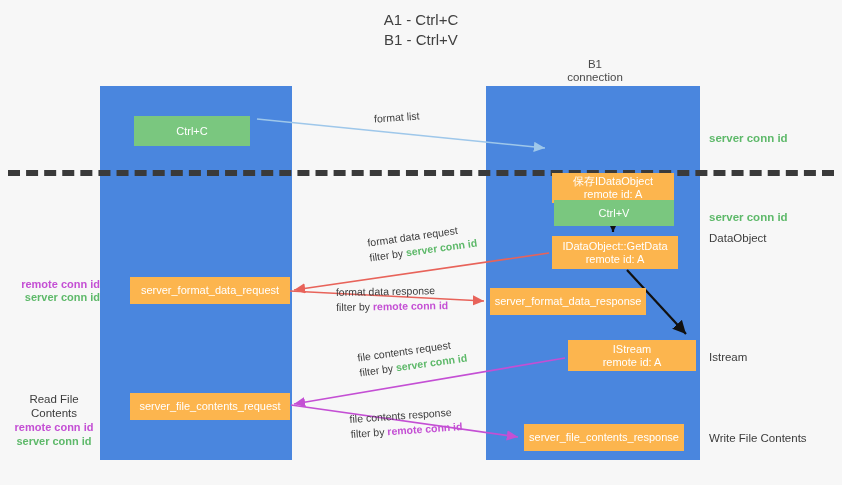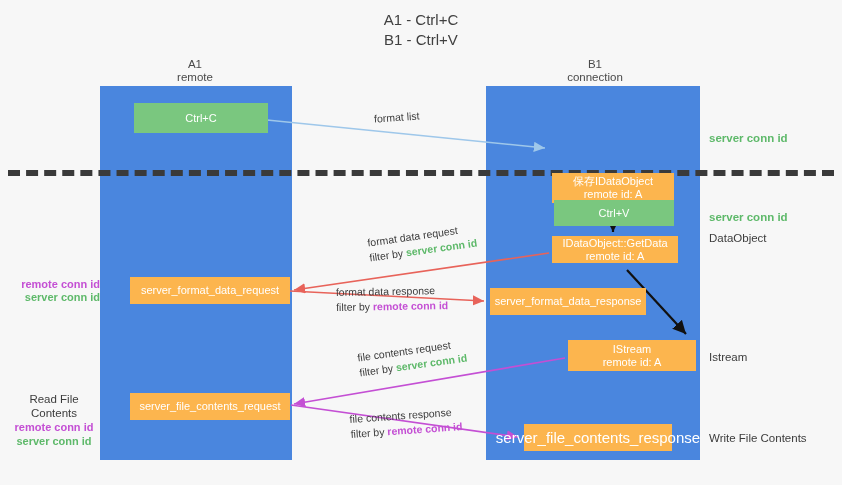--- a/index.html
+++ b/index.html
@@ -65,29 +65,29 @@
     justify-content: center;
     text-align: center;
     color: #ffffff;
     font-size: 11px;
     line-height: 13px;
     white-space: pre-line;
   }
   .node.green { background: #7ac77f; }
   .node.orange { background: #fcb54e; }
 
-  #node-ctrlc  { left: 134px; top: 103px; width: 134px; height: 30px; }
+  #node-ctrlc  { left: 134px; top: 116px; width: 116px; height: 30px; }
   #node-idataobject { left: 552px; top: 126px; width: 122px; height: 30px; margin-top: 47px; }
   #node-ctrlv  { left: 554px; top: 181px; width: 120px; height: 26px; margin-top: 19px; }
-  #node-getdata { left: 552px; top: 236px; width: 126px; height: 27px; }
+  #node-getdata { left: 552px; top: 236px; width: 126px; height: 33px; }
   #node-fmt-req { left: 130px; top: 277px; width: 160px; height: 27px; font-size: 11px; }
   #node-fmt-res { left: 490px; top: 288px; width: 156px; height: 27px; font-size: 11px; }
   #node-istream { left: 568px; top: 340px; width: 128px; height: 31px; }
   #node-file-req { left: 130px; top: 393px; width: 160px; height: 27px; font-size: 11px; }
-  #node-file-res { left: 524px; top: 424px; width: 148px; height: 27px; font-size: 15px; }
+  #node-file-res { left: 524px; top: 424px; width: 160px; height: 27px; font-size: 11px; }
 
   
   .side-note {
     font-size: 11.5px;
     color: #3c3c3c;
   }
   .note-green { color: #5eb96a; font-weight: bold; }
   .note-purple { color: #c44fd4; font-weight: bold; }
 
   #note-server-1 { left: 709px; top: 132px; }
@@ -145,22 +145,20 @@
   #edges { left: 0; top: 0; width: 842px; height: 485px; pointer-events: none; }
 </style>
 </head>
 <body>
 
 <div id="stage">
 
   <div class="abs" id="title">A1 - Ctrl+C
 B1 - Ctrl+V</div>
 
-  <div class="abs col-head" id="head-a1">A1
-remote</div>
   <div class="abs col-head" id="head-b1">B1
 connection</div>
 
   <div class="abs lane" id="lane-a1"></div>
   <div class="abs lane" id="lane-b1"></div>
 
   <svg class="abs" id="edges" viewBox="0 0 842 485">
     <defs>
       <marker id="ah-blue" markerWidth="9" markerHeight="9" refX="7" refY="3.2" orient="auto">
         <path d="M0,0 L7,3.2 L0,6.4 Z" fill="#9ec7ea"></path>

